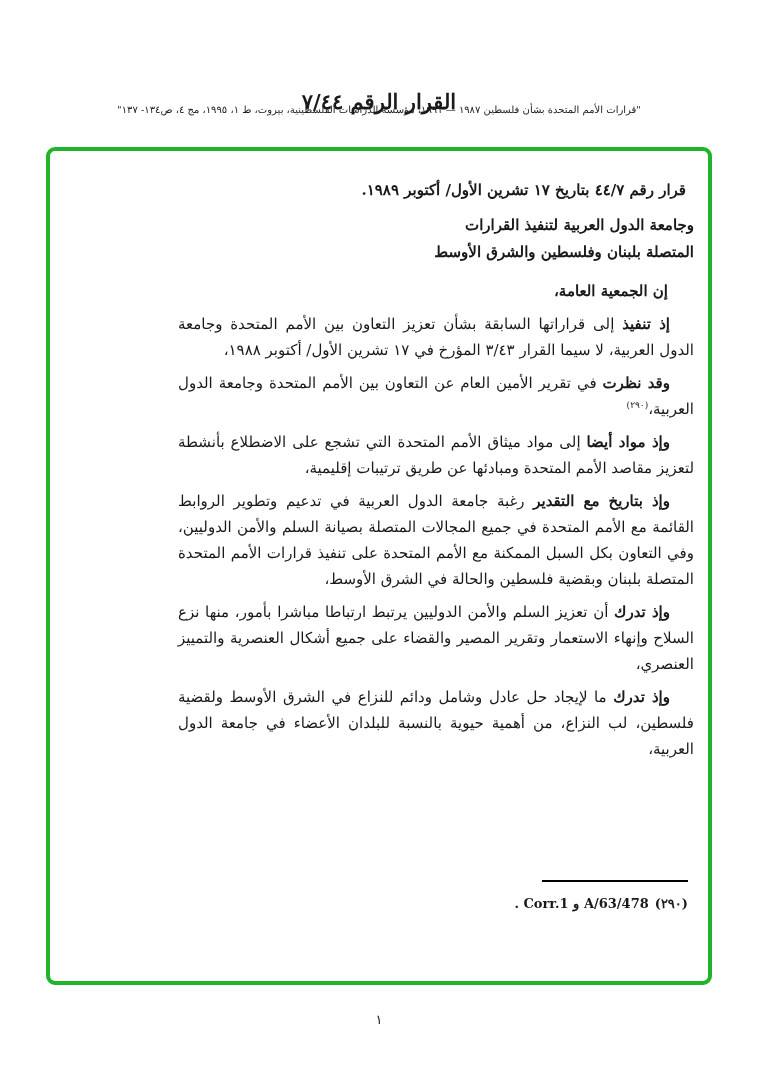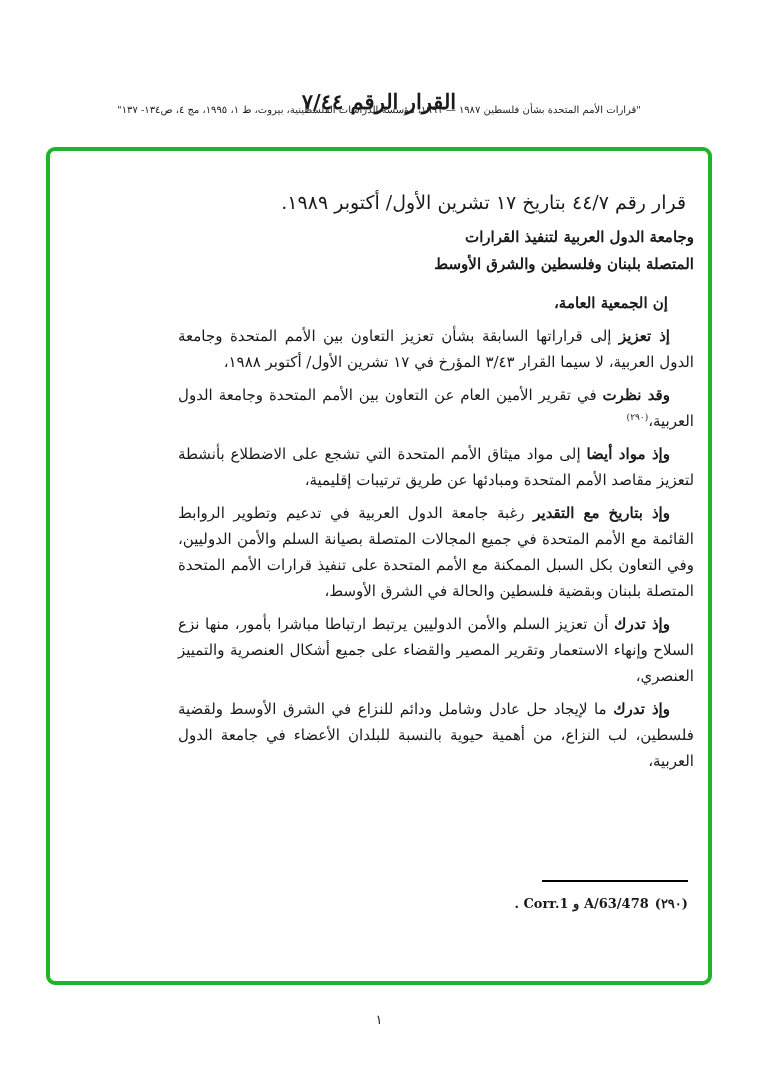--- a/index.html
+++ b/index.html
@@ -22,21 +22,21 @@
     box-sizing:border-box;border:4px solid var(--frame-green,#1fb42a);
     border-radius:9px;background:#ffffff;
   }
   .content{
     box-sizing:border-box;height:100%;
     padding:26px 14px 64px 128px;
     display:flex;flex-direction:column;
     direction:rtl;text-align:right;
     font-size:15px;line-height:26px;
   }
-  .res-heading{margin:12px 0 9px;font-weight:400;font-size:19px;text-indent:8px;}
+  .res-heading{margin:0 0 9px;font-weight:700;font-size:15px;text-indent:8px;}
   .res-subtitle div{font-weight:700;line-height:27px;}
   .opening{margin:12px 0 7px;font-weight:700;text-indent:26px;}
   .paragraphs{}
   .body-para{margin:0 0 7px;text-indent:24px;text-align:justify;}
   .body-para:last-child{margin-bottom:0;}
   .body-para .lead{font-weight:700;}
   sup{font-size:9px;line-height:0;}
   .footnote-area{margin-top:auto;}
   .footnote-rule{
     display:block;width:146px;height:0;border:0;border-top:2px solid #000000;
@@ -64,21 +64,21 @@
       <p class="res-heading">قرار رقم ٤٤/٧ بتاريخ ١٧ تشرين الأول/ أكتوبر ١٩٨٩.</p>
 
       <div class="res-subtitle">
           <div>وجامعة الدول العربية لتنفيذ القرارات</div>
           <div>المتصلة بلبنان وفلسطين والشرق الأوسط</div>
         </div>
 
       <p class="opening">إن الجمعية العامة،</p>
 
       <div class="paragraphs">
-          <p class="body-para"><span class="lead">إذ تعزيز</span> إلى قراراتها السابقة بشأن تعزيز التعاون بين الأمم المتحدة وجامعة الدول العربية، لا سيما القرار ٣/٤٣ المؤرخ في ١٧ تشرين الأول/ أكتوبر ١٩٨٨،</p>
+          <p class="body-para"><span class="lead">إذ تنفيذ</span> إلى قراراتها السابقة بشأن تعزيز التعاون بين الأمم المتحدة وجامعة الدول العربية، لا سيما القرار ٣/٤٣ المؤرخ في ١٧ تشرين الأول/ أكتوبر ١٩٨٨،</p>
           <p class="body-para"><span class="lead">وقد نظرت</span> في تقرير الأمين العام عن التعاون بين الأمم المتحدة وجامعة الدول العربية،<sup>(٢٩٠)</sup></p>
           <p class="body-para"><span class="lead">وإذ مواد أيضا</span> إلى مواد ميثاق الأمم المتحدة التي تشجع على الاضطلاع بأنشطة لتعزيز مقاصد الأمم المتحدة ومبادئها عن طريق ترتيبات إقليمية،</p>
           <p class="body-para"><span class="lead">وإذ بتاريخ مع التقدير</span> رغبة جامعة الدول العربية في تدعيم وتطوير الروابط القائمة مع الأمم المتحدة في جميع المجالات المتصلة بصيانة السلم والأمن الدوليين، وفي التعاون بكل السبل الممكنة مع الأمم المتحدة على تنفيذ قرارات الأمم المتحدة المتصلة بلبنان وبقضية فلسطين والحالة في الشرق الأوسط،</p>
           <p class="body-para"><span class="lead">وإذ تدرك</span> أن تعزيز السلم والأمن الدوليين يرتبط ارتباطا مباشرا بأمور، منها نزع السلاح وإنهاء الاستعمار وتقرير المصير والقضاء على جميع أشكال العنصرية والتمييز العنصري،</p>
           <p class="body-para"><span class="lead">وإذ تدرك</span> ما لإيجاد حل عادل وشامل ودائم للنزاع في الشرق الأوسط ولقضية فلسطين، لب النزاع، من أهمية حيوية بالنسبة للبلدان الأعضاء في جامعة الدول العربية،</p>
         </div>
 
       <div class="footnote-area">
         <hr class="footnote-rule">
         <p class="footnote"><span class="fn-marker">(٢٩٠)</span><span class="fn-text">A/63/478 و Corr.1 .</span></p>

